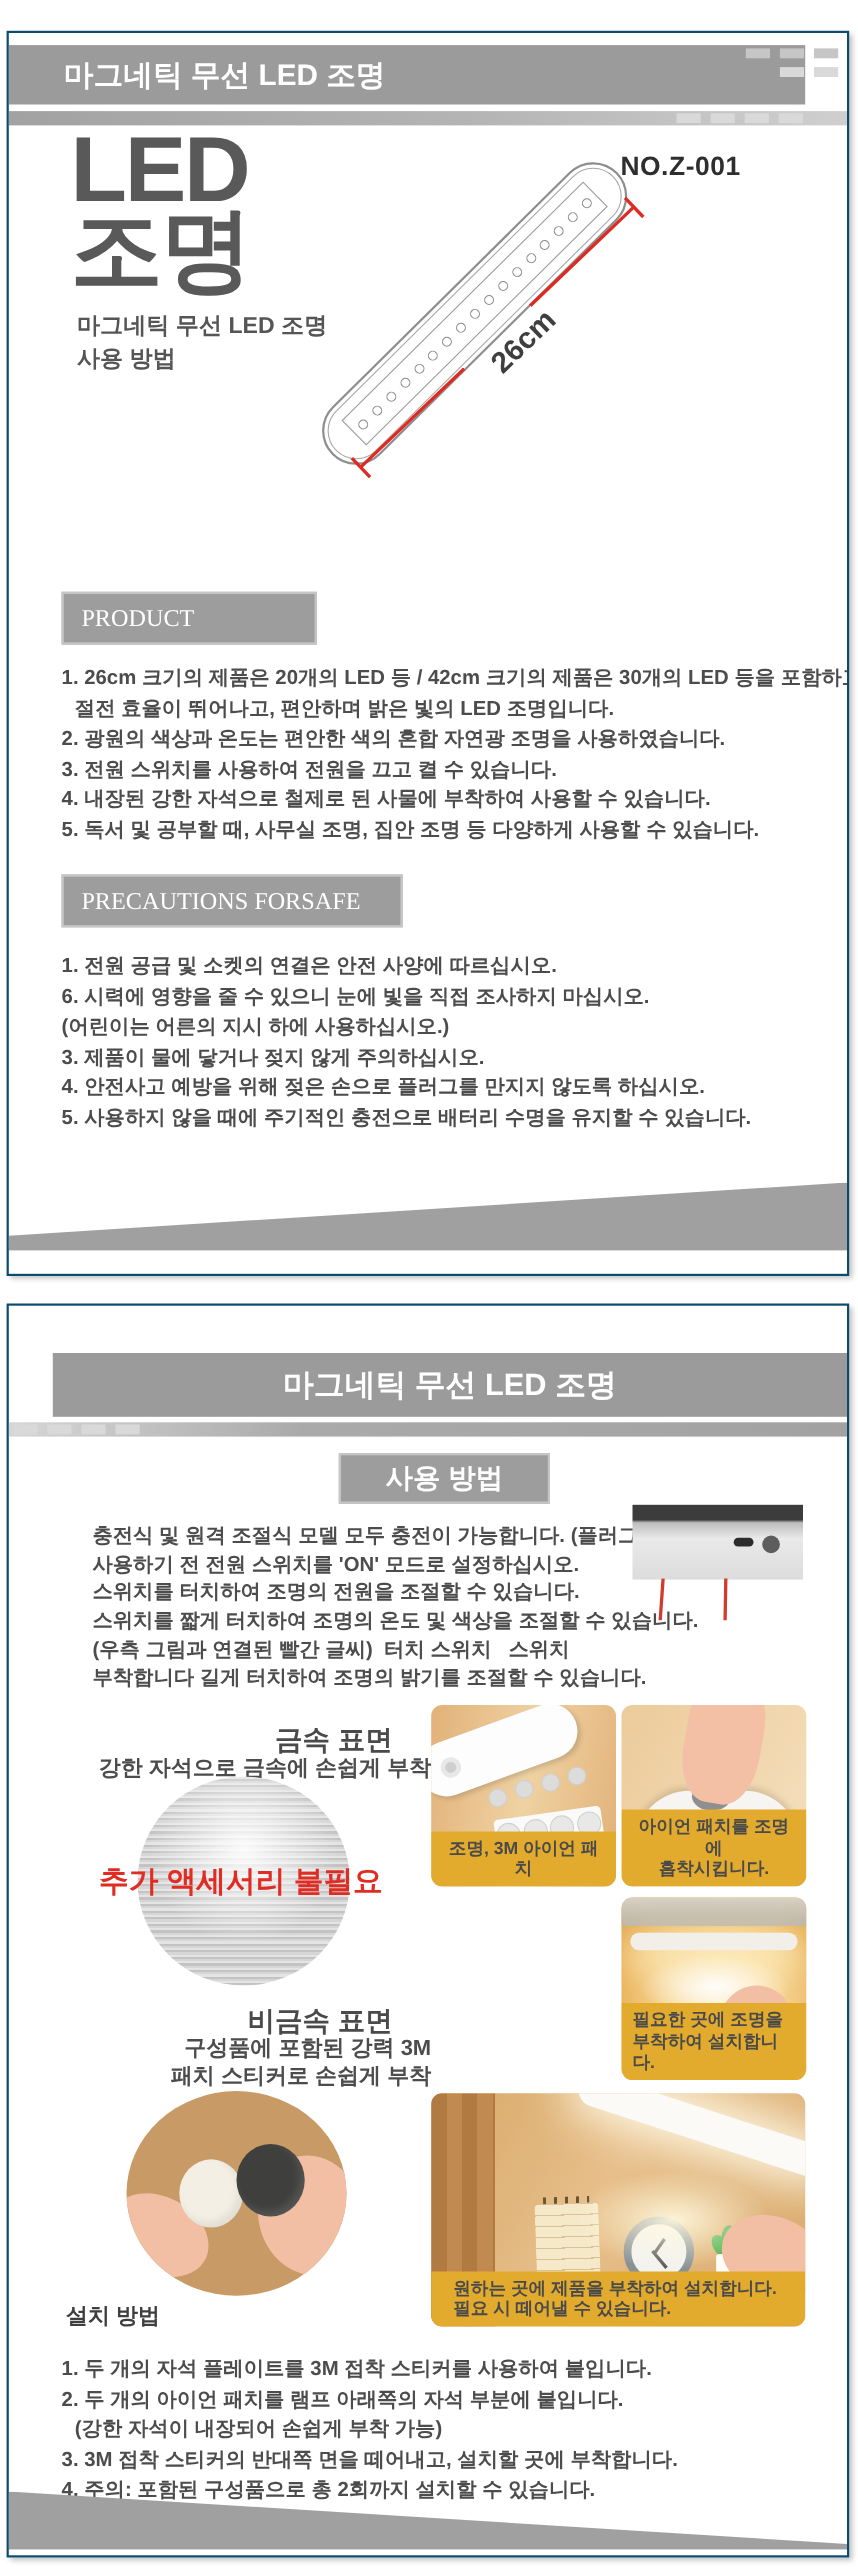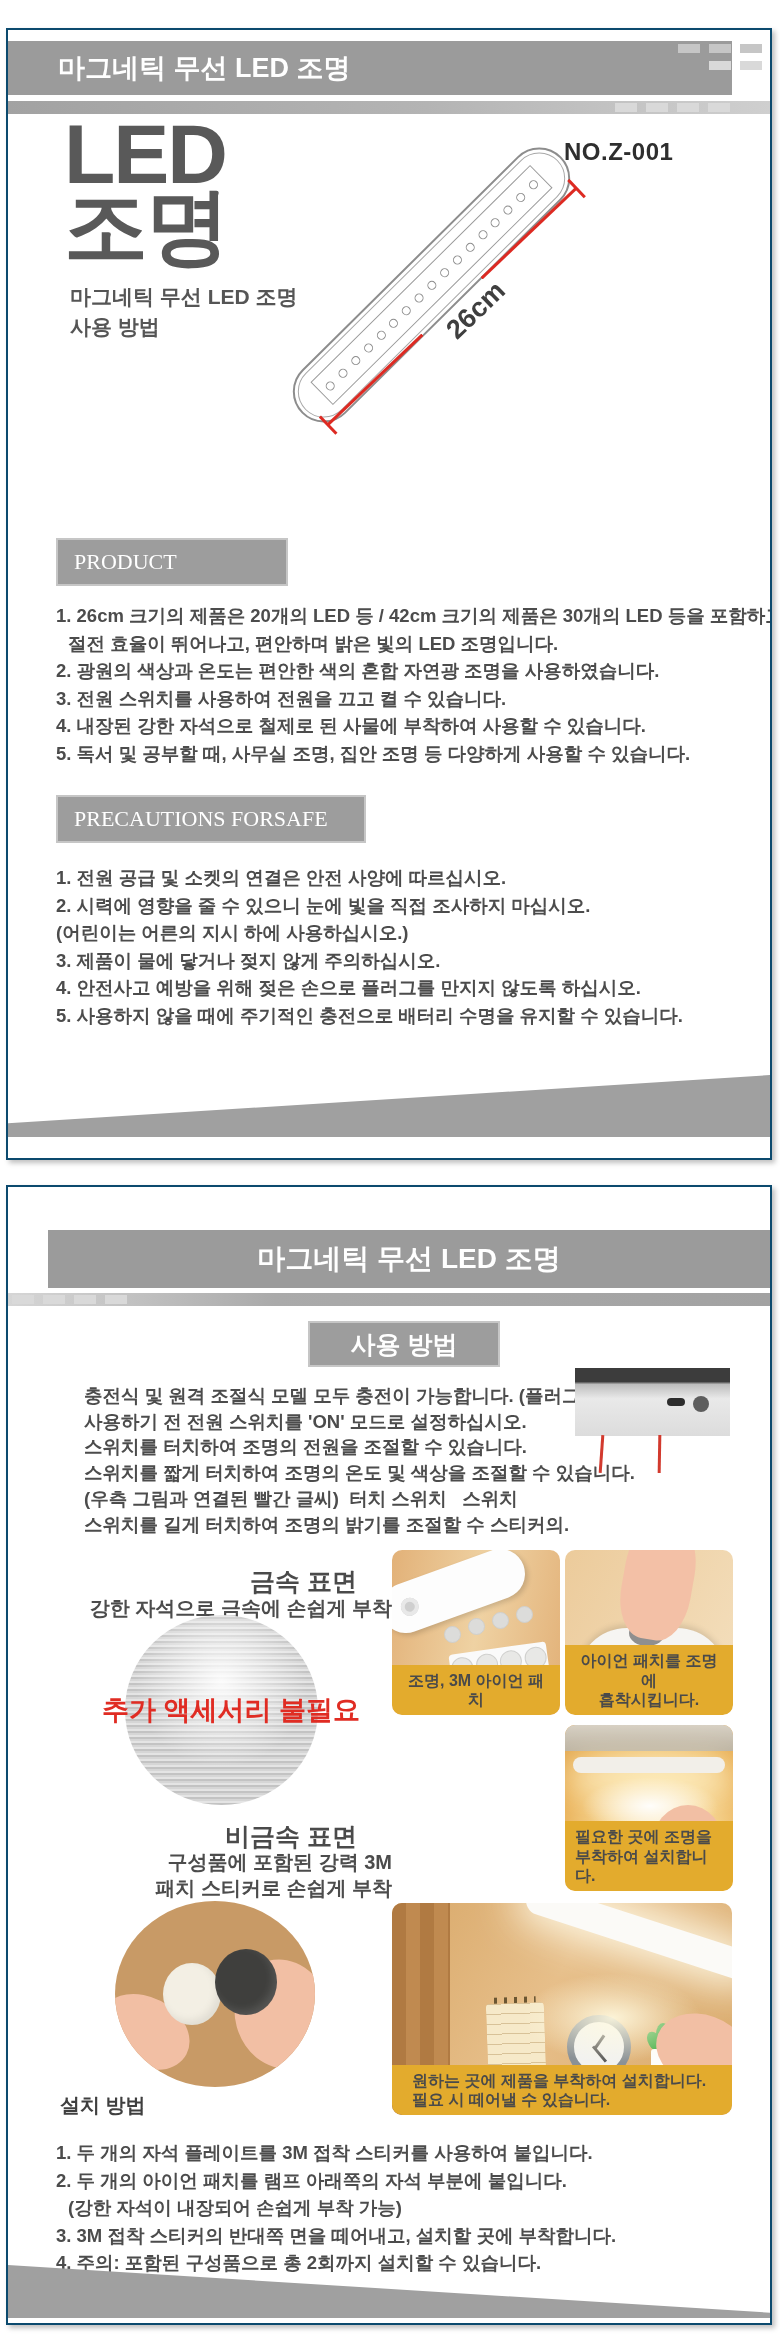--- a/index.html
+++ b/index.html
@@ -67,21 +67,21 @@
   #c1-wedge{top:1045px;height:62px;clip-path:polygon(0 78%,100% 0,100% 100%,0 100%);}
   #c2-wedge{top:1078px;height:53px;clip-path:polygon(0 0,100% 90%,100% 100%,0 100%);}
 
   
   .col-title{position:absolute;left:99px;width:250px;text-align:right;font-size:25px;font-weight:bold;color:#4a4a4a;}
   .col-desc{position:absolute;left:64px;width:320px;text-align:right;font-size:20px;font-weight:600;color:#4c4c4c;line-height:26px;}
   .metal-circle{position:absolute;left:117px;top:428px;width:193px;height:190px;border-radius:50%;
     background:
       radial-gradient(circle at 50% 35%,rgba(255,255,255,.9) 0%,rgba(255,255,255,0) 55%),
       repeating-linear-gradient(180deg,#e4e4e4 0 2px,#c3c3c3 2px 4px,#d6d6d6 4px 6px);}
-  .metal-overlay{position:absolute;left:82px;top:505px;width:270px;text-align:right;
+  .metal-overlay{position:absolute;left:82px;top:505px;width:270px;text-align:left;
     font-size:27px;font-weight:800;color:#e02c23;white-space:nowrap;}
   .tan-circle{position:absolute;left:107px;top:714px;width:200px;height:186px;border-radius:50%;
     background:#c89a66;overflow:hidden;}
   .finger{position:absolute;background:#f2bfa4;border-radius:50%;}
   .patch-white{position:absolute;left:48px;top:62px;width:58px;height:62px;border-radius:50%;background:#f3efe4;box-shadow:inset -4px -4px 8px rgba(0,0,0,.08);}
   .patch-black{position:absolute;left:100px;top:48px;width:62px;height:66px;border-radius:50%;background:#3f3f3d;box-shadow:inset -4px -4px 8px rgba(255,255,255,.12);}
   .install-title{position:absolute;left:52px;top:905px;font-size:20px;font-weight:bold;color:#3f3f3f;}
 
   
   .plug-photo{position:absolute;left:567px;top:181px;width:155px;height:68px;overflow:hidden;
@@ -201,21 +201,21 @@
     <div class="line indent">절전 효율이 뛰어나고, 편안하며 밝은 빛의 LED 조명입니다.</div>
     <div class="line">2. 광원의 색상과 온도는 편안한 색의 혼합 자연광 조명을 사용하였습니다.</div>
     <div class="line">3. 전원 스위치를 사용하여 전원을 끄고 켤 수 있습니다.</div>
     <div class="line">4. 내장된 강한 자석으로 철제로 된 사물에 부착하여 사용할 수 있습니다.</div>
     <div class="line">5. 독서 및 공부할 때, 사무실 조명, 집안 조명 등 다양하게 사용할 수 있습니다.</div>
   </div>
 
   <div class="badge-serif" id="prec-badge">PRECAUTIONS FORSAFE USE</div>
   <div class="list" id="prec-list">
     <div class="line">1. 전원 공급 및 소켓의 연결은 안전 사양에 따르십시오.</div>
-    <div class="line">2. 시력에 영향을 줄 수 있으니 눈에 빛을 직접 조사하지 마십시오.</div>
+    <div class="line">6. 시력에 영향을 줄 수 있으니 눈에 빛을 직접 조사하지 마십시오.</div>
     <div class="line">(어린이는 어른의 지시 하에 사용하십시오.)</div>
     <div class="line">3. 제품이 물에 닿거나 젖지 않게 주의하십시오.</div>
     <div class="line">4. 안전사고 예방을 위해 젖은 손으로 플러그를 만지지 않도록 하십시오.</div>
     <div class="line">5. 사용하지 않을 때에 주기적인 충전으로 배터리 수명을 유지할 수 있습니다.</div>
   </div>
 
   <div class="wedge" id="c1-wedge"></div>
 </div>
 
 <div class="card" id="card2">
@@ -231,21 +231,21 @@
   </div>
 
   <div class="badge-sans" id="usage-badge">사용 방법</div>
 
   <div class="list" id="usage-par">
     <div class="line">충전식 및 원격 조절식 모델 모두 충전이 가능합니다. (플러그식 충전)</div>
     <div class="line">사용하기 전 전원 스위치를 'ON' 모드로 설정하십시오.</div>
     <div class="line">스위치를 터치하여 조명의 전원을 조절할 수 있습니다.</div>
     <div class="line">스위치를 짧게 터치하여 조명의 온도 및 색상을 조절할 수 있습니다.</div>
     <div class="line">(우측 그림과 연결된 빨간 글씨)  터치 스위치   스위치</div>
-    <div class="line">스위치를 길게 터치하여 조명의 밝기를 조절할 수 스티커의.</div>
+    <div class="line">부착합니다 길게 터치하여 조명의 밝기를 조절할 수 있습니다.</div>
   </div>
 
   <div class="plug-photo">
     <span class="plug-port"></span>
     <span class="plug-switch"></span>
   </div>
   <div class="pin" style="left:592px;transform:rotate(4deg);"></div>
   <div class="pin" style="left:650px;transform:rotate(1deg);"></div>
 
   <div class="col-title" style="top:378px;">금속 표면</div>

